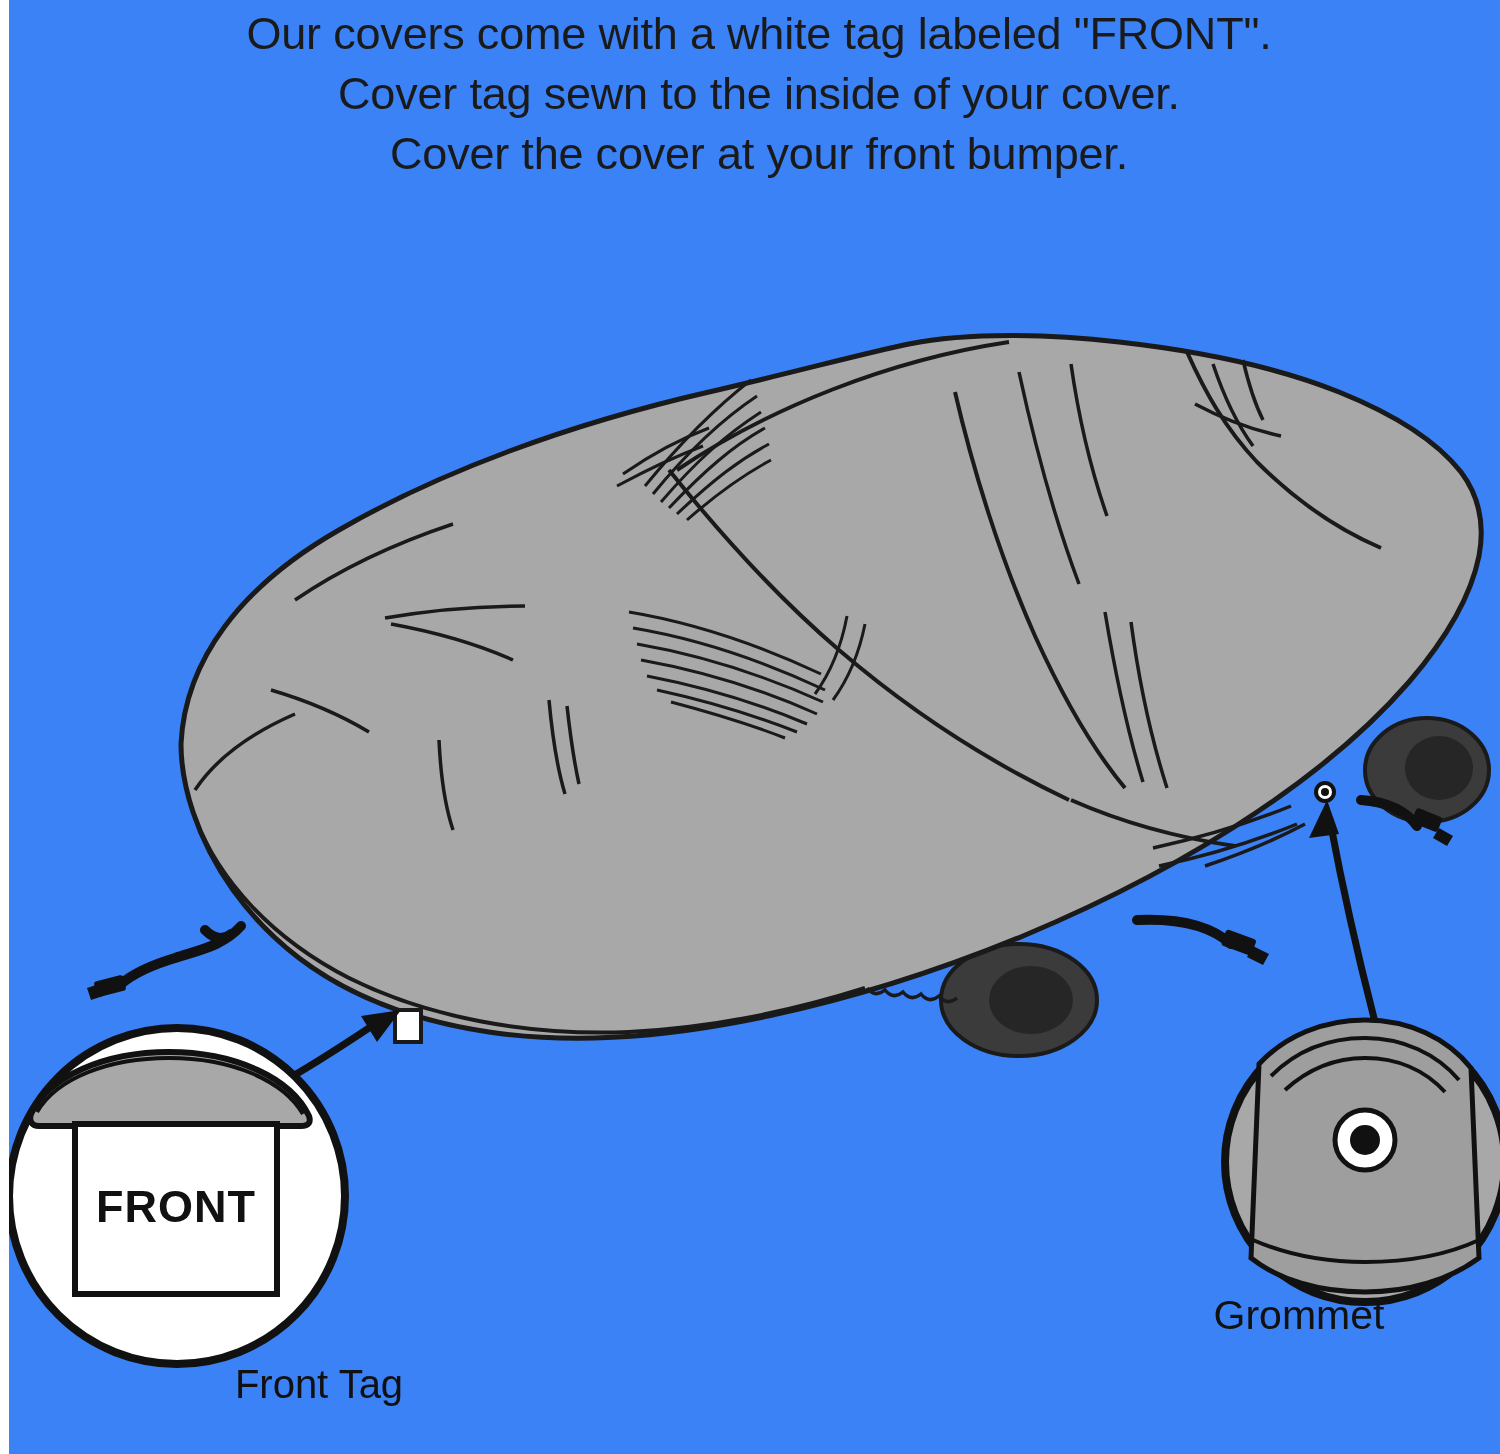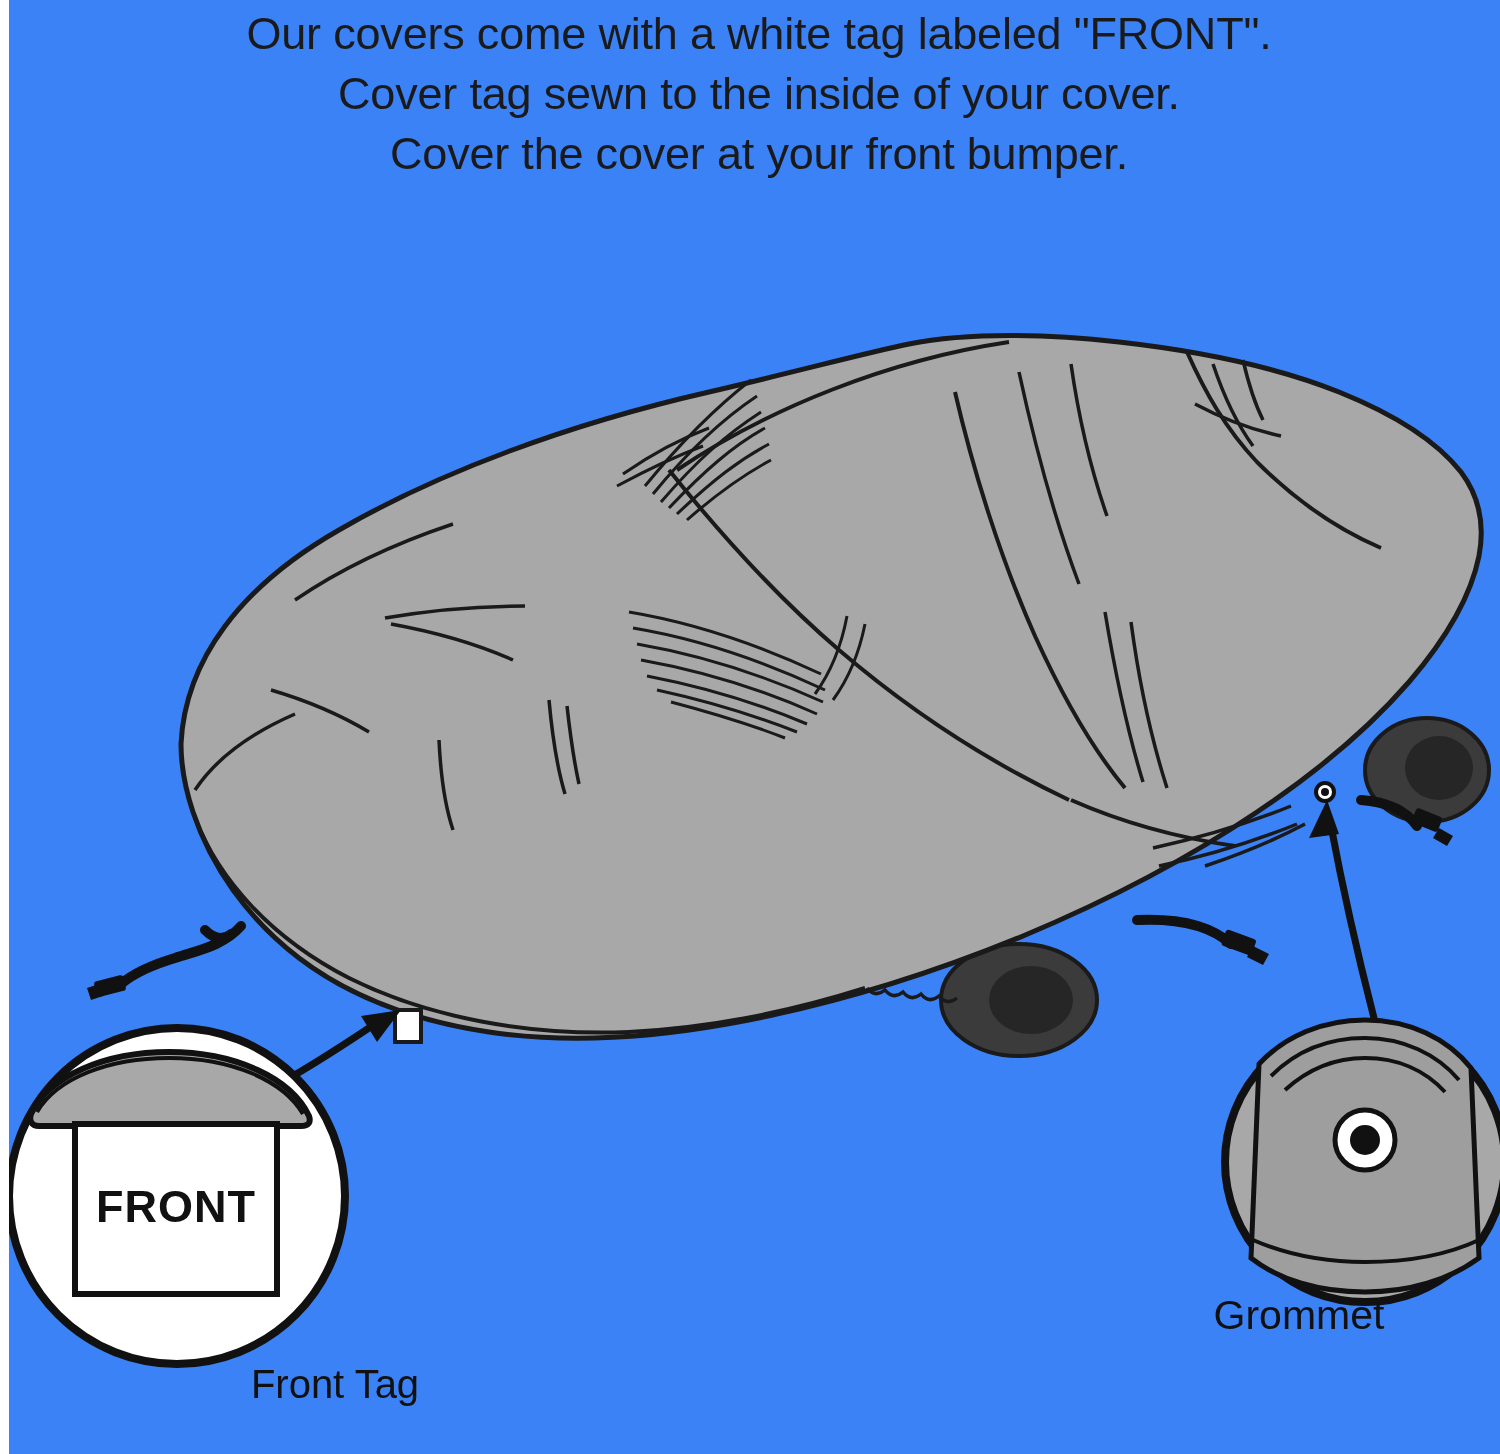--- a/index.html
+++ b/index.html
@@ -47,21 +47,20 @@
     text-align: center;
     font-weight: normal;
     color: #111111;
   }
   #front-tag-label {
     left: 0px;
     top: 1362px;
     width: 620px;
     font-size: 40px;
     line-height: 1.12;
-    padding-left: 16px;
   }
   #grommet-label {
     left: 1080px;
     top: 1292px;
     width: 420px;
     font-size: 41px;
   }
   .tag-word {
     font-weight: bold;
     font-size: 45px;

